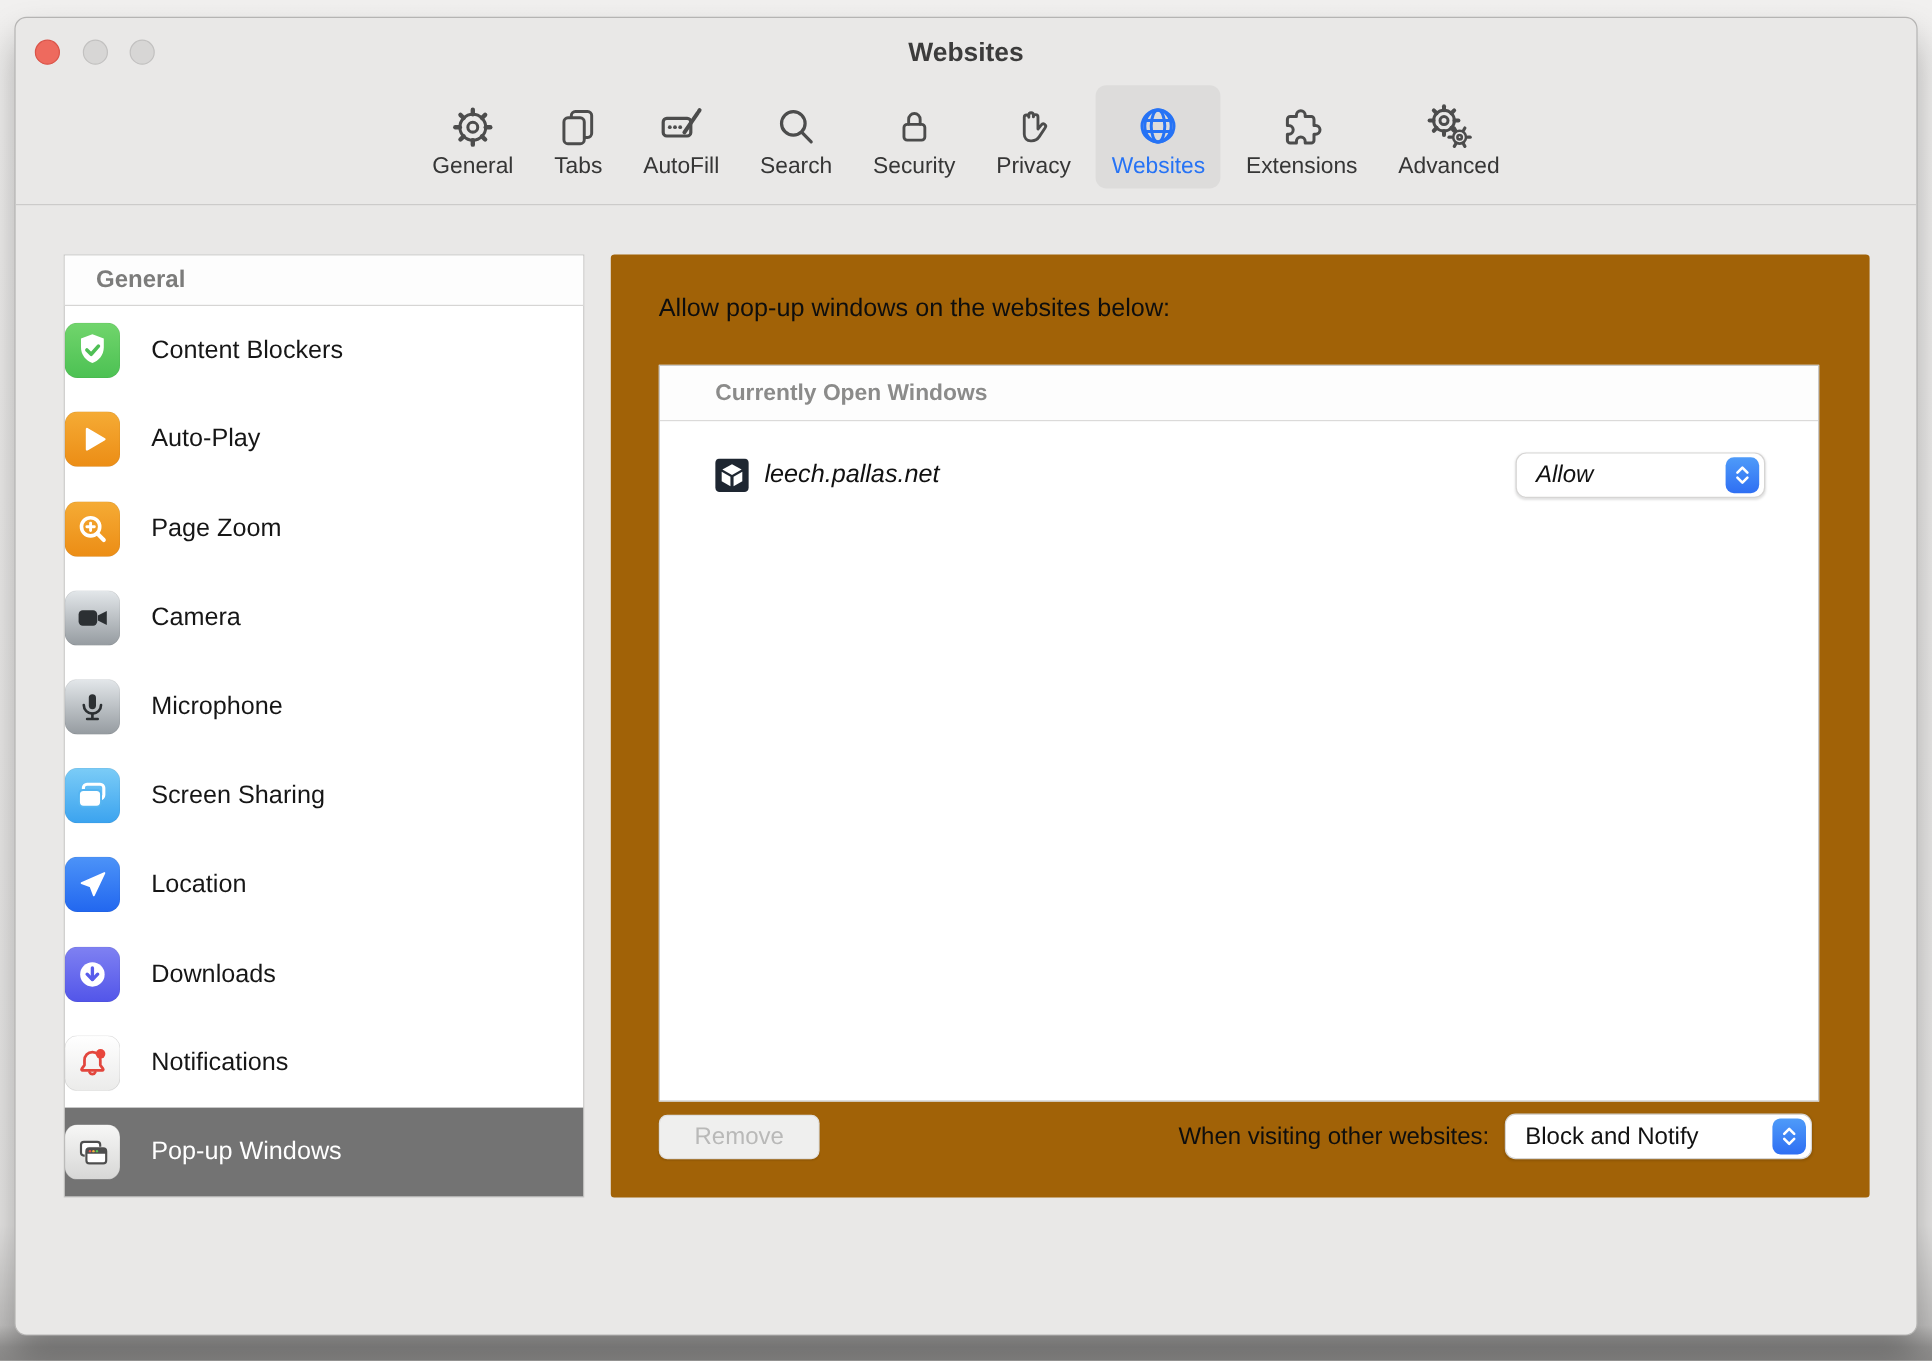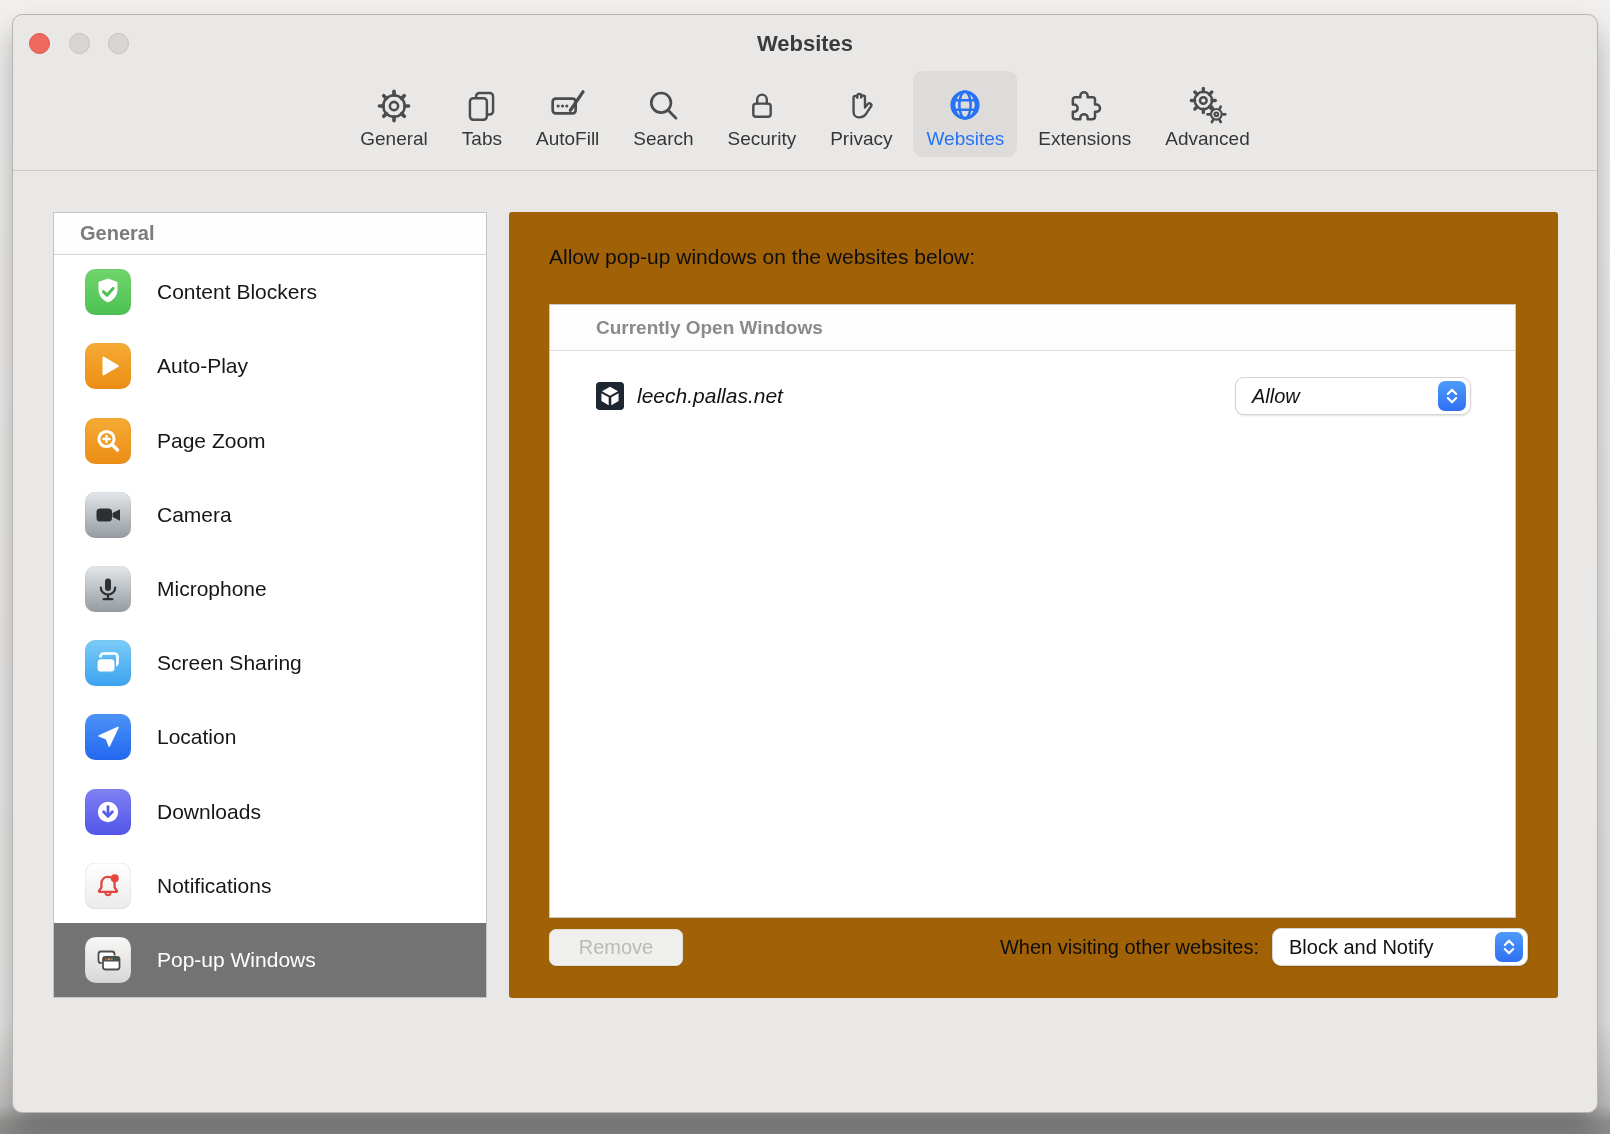--- a/index.html
+++ b/index.html
@@ -37,21 +37,21 @@
   
   .content{position:absolute;left:0;top:156px;right:0;bottom:0;}
   
   .sidebar{position:absolute;left:40px;top:41px;width:434px;height:786px;
     background:#ffffff;border:1px solid #c6c5c4;box-sizing:border-box;
     display:flex;flex-direction:column;}
   .side-header{height:41px;flex:0 0 41px;border-bottom:1px solid #d6d5d4;
     display:flex;align-items:center;padding-left:26px;background:#fdfdfd;
     font-size:20px;font-weight:bold;color:#7c7c7b;}
   .side-list{flex:1;display:flex;flex-direction:column;}
-  .side-item{flex:1;display:flex;align-items:center;padding-left:31px;gap:26px;}
+  .side-item{flex:1;display:flex;align-items:center;gap:26px;}
   .side-item.selected{background:#737373;}
   .side-item .tile{width:46px;height:46px;flex:0 0 46px;}
   .side-label{font-size:21px;color:#161616;}
   .side-item.selected .side-label{color:#ffffff;}
   
   .panel{position:absolute;left:496px;top:41px;width:1049px;height:786px;
     background:#a16207;border-radius:3px;}
   .panel-heading{position:absolute;left:40px;top:33px;font-size:21px;color:#0e0e0e;}
   .sites-table{position:absolute;left:40px;top:92px;width:967px;height:614px;
     background:#ffffff;border:1px solid #c9c8c7;box-sizing:border-box;}
@@ -61,22 +61,22 @@
     padding:0 44px 0 46px;font-style:italic;}
   .favicon{width:28px;height:28px;flex:0 0 28px;margin-right:13px;}
   .site-name{font-size:21px;color:#111111;flex:1;}
   .dropdown{height:38px;background:#ffffff;border:1px solid #d6d5d4;border-radius:9px;
     box-shadow:0 1px 2px rgba(0,0,0,.12);
     display:flex;align-items:center;box-sizing:border-box;padding:0 4px 0 16px;}
   .dropdown .dd-label{font-size:20px;color:#111111;flex:1;}
   .dd-capsule{width:28px;height:30px;border-radius:7px;flex:0 0 28px;
     background:linear-gradient(180deg,#4e9bf9,#2f6ff3);
     display:flex;align-items:center;justify-content:center;}
-  .dd-allow{width:236px;}
-  .panel-footer{position:absolute;left:40px;right:30px;top:715px;height:40px;
+  .dd-allow{width:208px;}
+  .panel-footer{position:absolute;left:40px;right:48px;top:715px;height:40px;
     display:flex;align-items:center;}
   .remove-btn{width:134px;height:37px;border-radius:7px;background:#efefee;
     border:1px solid #e0dfde;box-shadow:0 1px 1px rgba(0,0,0,.08);
     box-sizing:border-box;display:flex;align-items:center;justify-content:center;
     font-size:20px;color:#b9b9b8;}
   .footer-spacer{flex:1;}
   .footer-label{font-size:20px;color:#0e0e0e;margin-right:13px;}
   .dd-block{width:256px;}
 </style>
 </head>

